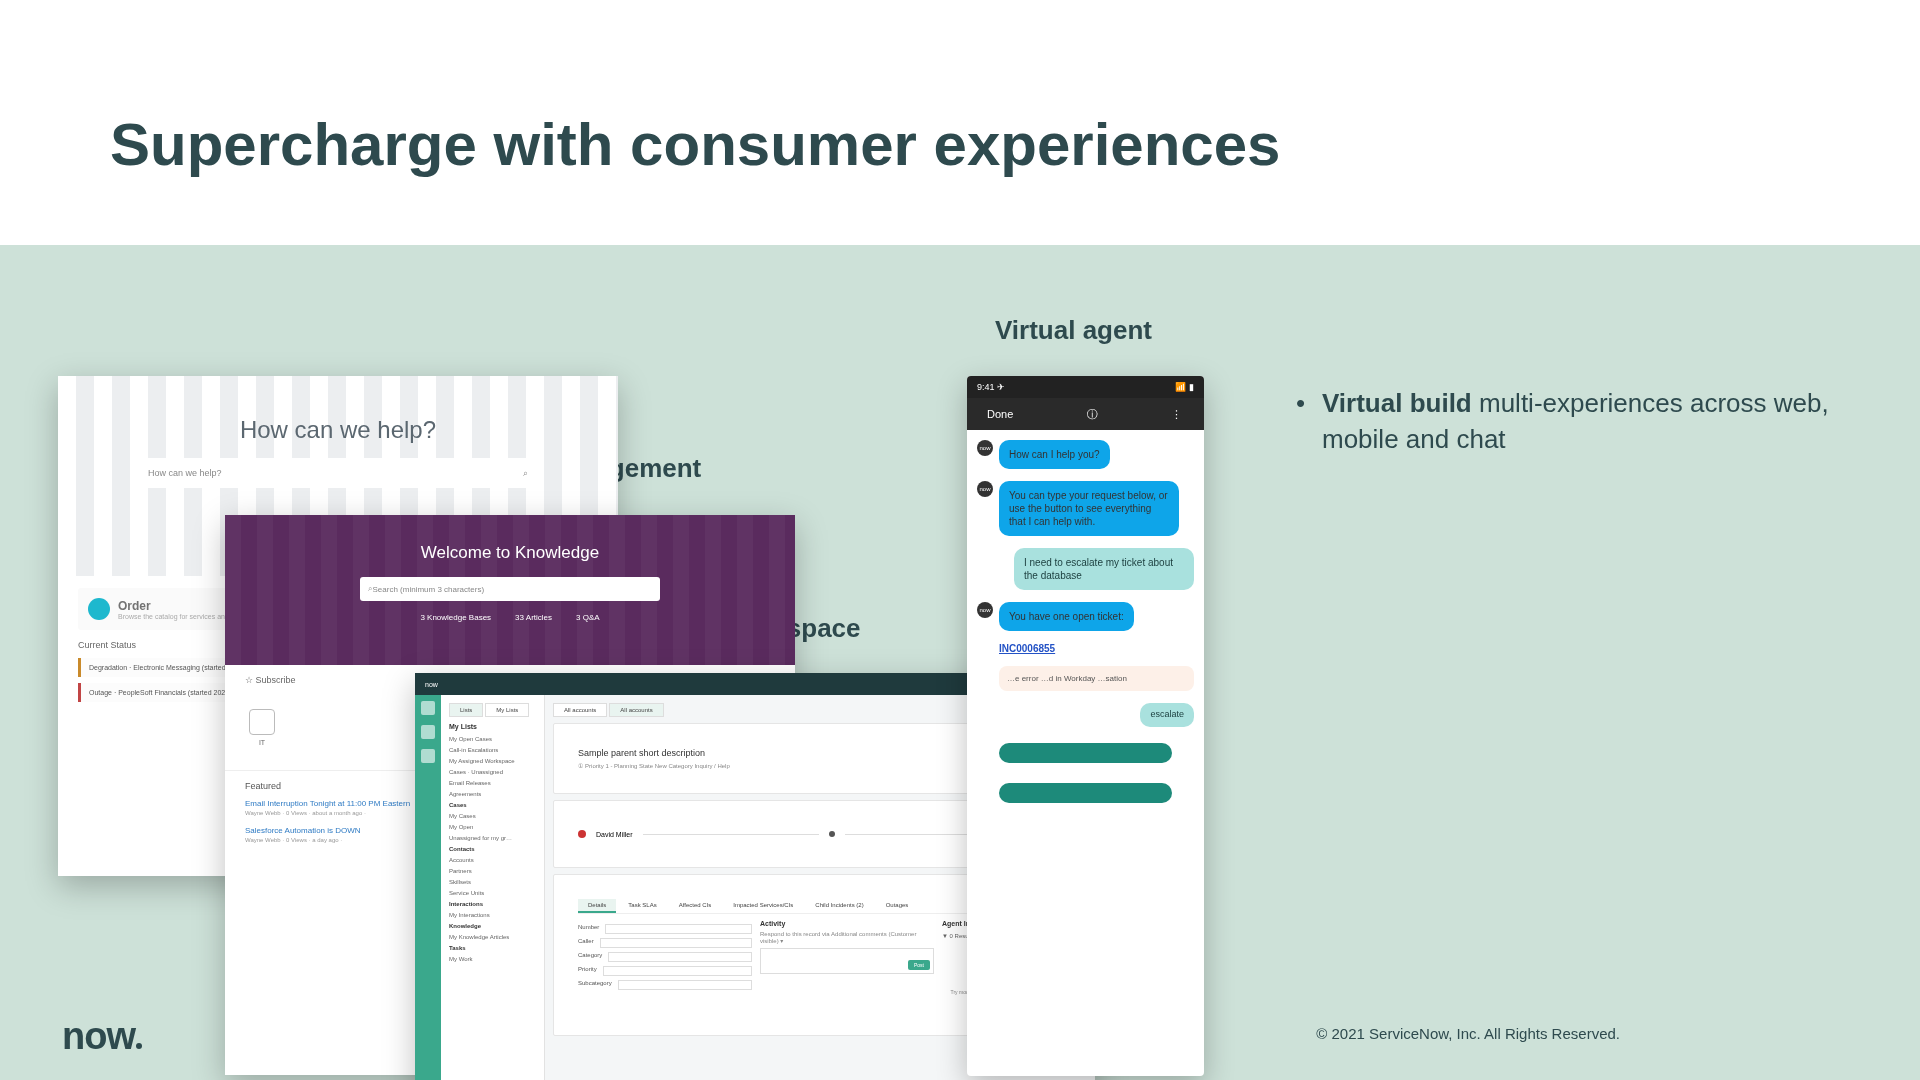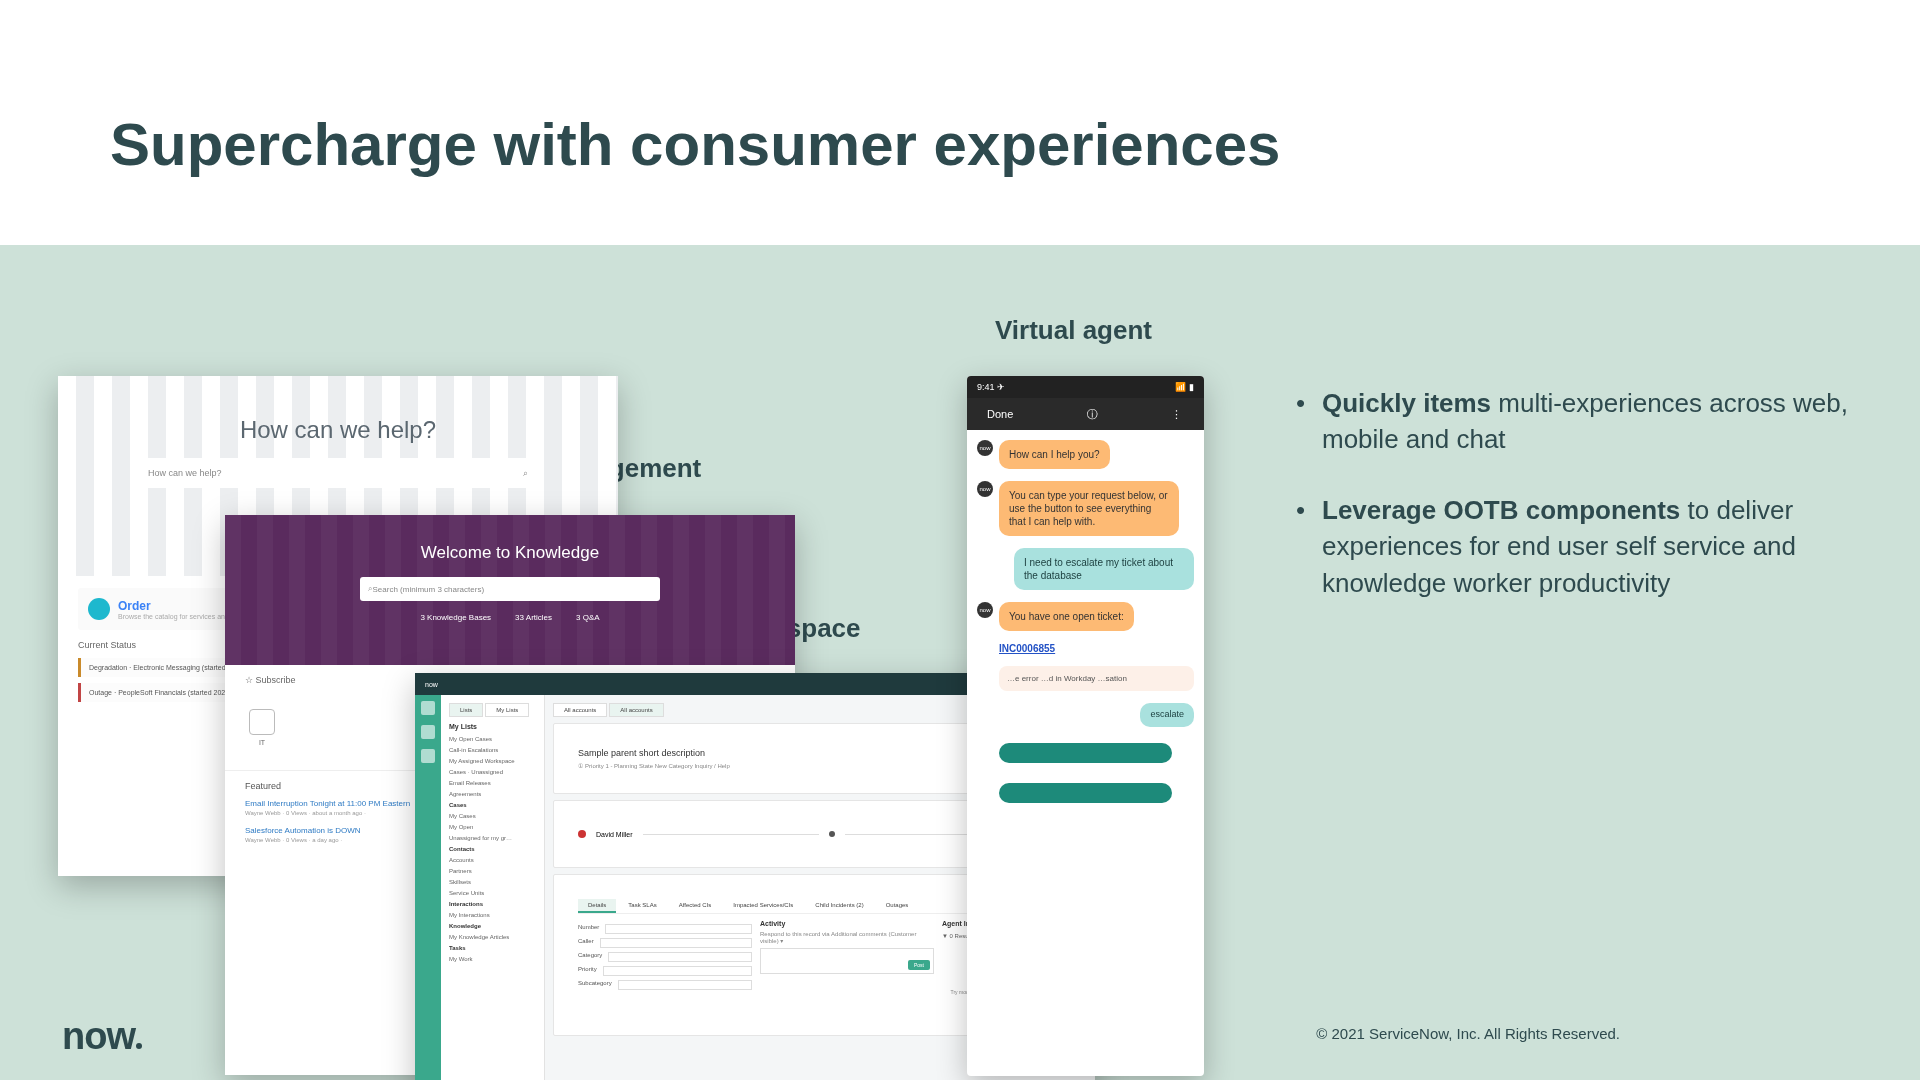--- a/index.html
+++ b/index.html
@@ -120,21 +120,21 @@
     border-radius:4px; display:flex; align-items:center; padding:0 10px;
     font-size: 9px; color:#888; justify-content:space-between;
   }
   .p-cards { padding:12px 20px; }
   .p-card-row { display:flex; gap:10px; margin-bottom:10px;}
   .p-order {
     flex:1; background:#fafafa; border-radius:3px; padding:10px; display:flex; align-items:center; gap:8px;
   }
   .p-circle { width:22px;height:22px;border-radius:50%;background:#1db8ce;}
   .p-g { width:16px;height:16px;border-radius:50%;background:#3fa74d;}
-  .p-order-title{font-size:12px;color:#3b82f6;font-weight:600;}
+  .p-order-title{font-size:12px;color:#737373;font-weight:600;}
   .p-order-sub{font-size:7px;color:#aaa;}
   .p-status{font-size:9px;color:#666;margin:8px 0;}
   .p-alert{border-left:3px solid #c98a2b;padding:6px 8px;font-size:7px;color:#555;margin-bottom:6px;background:#fcfcfc;}
   .p-alert.red{border-left-color:#c14545;}
 
   
   .m-know { top: 242px; left: 225px; width: 570px; height: 560px; }
   .k-hero {
     height: 150px;
     background: #5a2b5e;
@@ -176,21 +176,21 @@
 
   
   .m-chat { top: 103px; left: 967px; width: 237px; height: 700px; border-radius:4px;}
   .c-status{height:22px;background:#222;color:#fff;font-size:9px;display:flex;justify-content:space-between;align-items:center;padding:0 10px;}
   .c-hdr{height:32px;background:#2a2a2a;color:#fff;display:flex;align-items:center;justify-content:space-between;padding:0 20px;font-size:11px;}
   .c-hdr .dots{letter-spacing:2px;}
   .c-body{padding:10px;display:flex;flex-direction:column;gap:12px;}
   .c-row{display:flex;gap:6px;align-items:flex-start;}
   .c-av{width:16px;height:16px;border-radius:50%;background:#333;color:#fff;font-size:6px;display:flex;align-items:center;justify-content:center;flex:none;}
   .bub{border-radius:10px;padding:8px 10px;font-size:10px;line-height:1.3;max-width:180px;}
-  .bot{background:#fdba74;color:#333;}
+  .bot{background:#0ea5e9;color:#333;}
   .user{background:#a9e1de;color:#1a3d3d;margin-left:auto;}
   .c-link{font-size:10px;color:#2352c6;text-decoration:underline;margin-left:22px;font-weight:600;}
   .c-notice{background:#fdf0e8;border-radius:8px;padding:8px;font-size:8px;color:#555;margin-left:22px;}
   .c-btn{background:#1d8a7a;color:#fff;border-radius:14px;height:20px;margin:4px 22px;}
 
 </style>
 </head>
 <body>
 
 <div class="top-header">
@@ -395,20 +395,19 @@
       <div class="c-link">INC0006855</div>
       <div class="c-notice">…e error …d in Workday …sation</div>
       <div class="bub user" style="font-size:9px;padding:6px 10px;">escalate</div>
       <div class="c-btn"></div>
       <div class="c-btn"></div>
     </div>
   </div>
 
   <div class="text-col">
     <ul class="bullets">
-      <li><strong>Quickly items</strong><span> multi-experiences across web, mobile and chat</span></li>
-      <li><strong>Leverage OOTB components</strong><span> to deliver experiences for end user self service and knowledge worker productivity</span></li>
+      <li><strong>Virtual build</strong><span> multi-experiences across web, mobile and chat</span></li>
     </ul>
   </div>
 
   <div class="copyright">© 2021 ServiceNow, Inc. All Rights Reserved.</div>
   <div class="logo">now</div>
 </div>
 
 </body></html>

